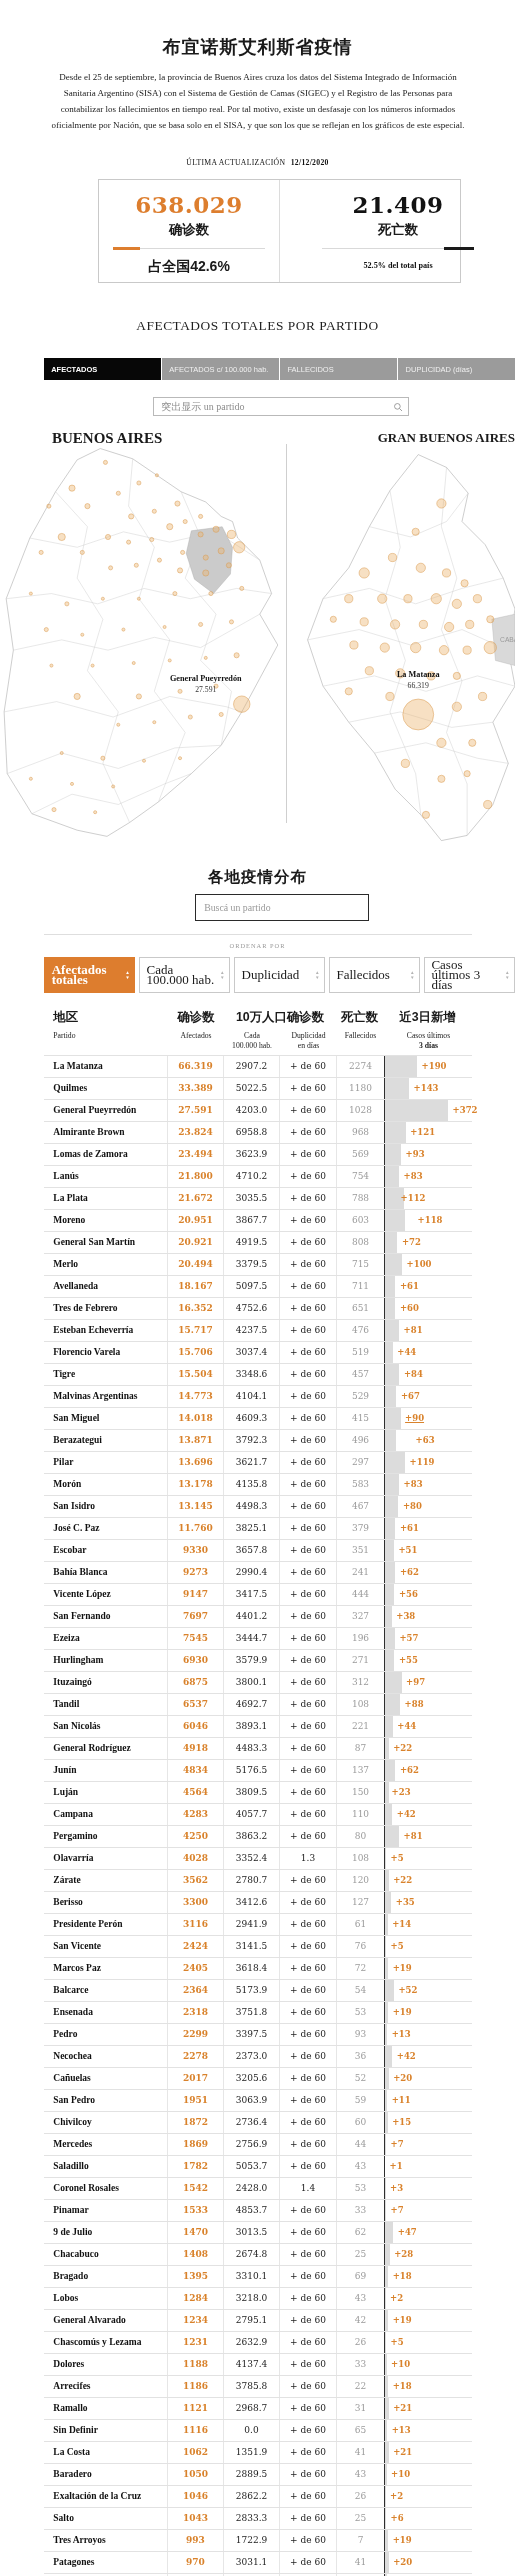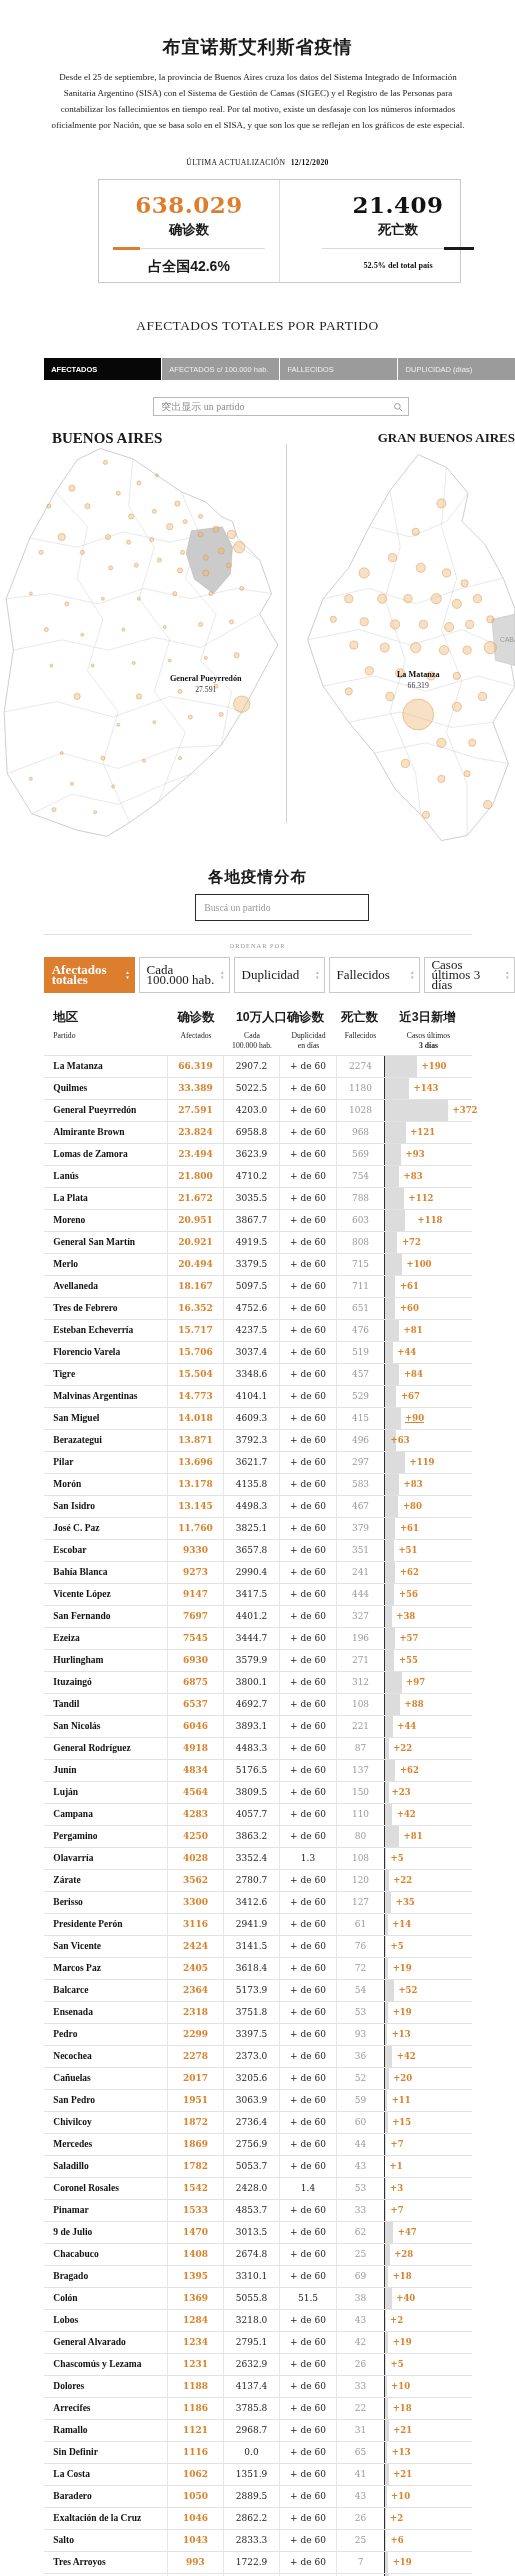--- a/index.html
+++ b/index.html
@@ -441,21 +441,21 @@
           </div>
         </div>
         <div class="trow">
           <div class="cell name">La Plata</div>
           <div class="cell afect num">21.672</div>
           <div class="cell per num">3035.5</div>
           <div class="cell dup num">+ de 60</div>
           <div class="cell fall num">788</div>
           <div class="cell bar">
             <div class="gbar" style="width: 19px;"></div>
-            <span class="blabel num" style="margin-left: 19px;">+112</span>
+            <span class="blabel num" style="margin-left: 11px;">+112</span>
           </div>
         </div>
         <div class="trow">
           <div class="cell name">Moreno</div>
           <div class="cell afect num">20.951</div>
           <div class="cell per num">3867.7</div>
           <div class="cell dup num">+ de 60</div>
           <div class="cell fall num">603</div>
           <div class="cell bar">
             <div class="gbar" style="width: 20px;"></div>
@@ -562,21 +562,21 @@
           </div>
         </div>
         <div class="trow">
           <div class="cell name">Berazategui</div>
           <div class="cell afect num">13.871</div>
           <div class="cell per num">3792.3</div>
           <div class="cell dup num">+ de 60</div>
           <div class="cell fall num">496</div>
           <div class="cell bar">
             <div class="gbar" style="width: 10.8px;"></div>
-            <span class="blabel num" style="margin-left: 1px;">+63</span>
+            <span class="blabel num" style="margin-left: 26px;">+63</span>
           </div>
         </div>
         <div class="trow">
           <div class="cell name">Pilar</div>
           <div class="cell afect num">13.696</div>
           <div class="cell per num">3621.7</div>
           <div class="cell dup num">+ de 60</div>
           <div class="cell fall num">297</div>
           <div class="cell bar">
             <div class="gbar" style="width: 20px;"></div>
@@ -984,31 +984,20 @@
           <div class="cell afect num">1395</div>
           <div class="cell per num">3310.1</div>
           <div class="cell dup num">+ de 60</div>
           <div class="cell fall num">69</div>
           <div class="cell bar">
             <div class="gbar" style="width: 3.1px;"></div>
             <span class="blabel num" style="margin-left: 3.1px;">+18</span>
           </div>
         </div>
         <div class="trow">
-          <div class="cell name">Colón</div>
-          <div class="cell afect num">1369</div>
-          <div class="cell per num">5055.8</div>
-          <div class="cell dup num">51.5</div>
-          <div class="cell fall num">38</div>
-          <div class="cell bar">
-            <div class="gbar" style="width: 6.7px;"></div>
-            <span class="blabel num" style="margin-left: 6.7px;">+40</span>
-          </div>
-        </div>
-        <div class="trow">
           <div class="cell name">Lobos</div>
           <div class="cell afect num">1284</div>
           <div class="cell per num">3218.0</div>
           <div class="cell dup num">+ de 60</div>
           <div class="cell fall num">43</div>
           <div class="cell bar">
             <div class="gbar" style="width: 0.5px;"></div>
             <span class="blabel num" style="margin-left: 0.5px;">+2</span>
           </div>
         </div>

